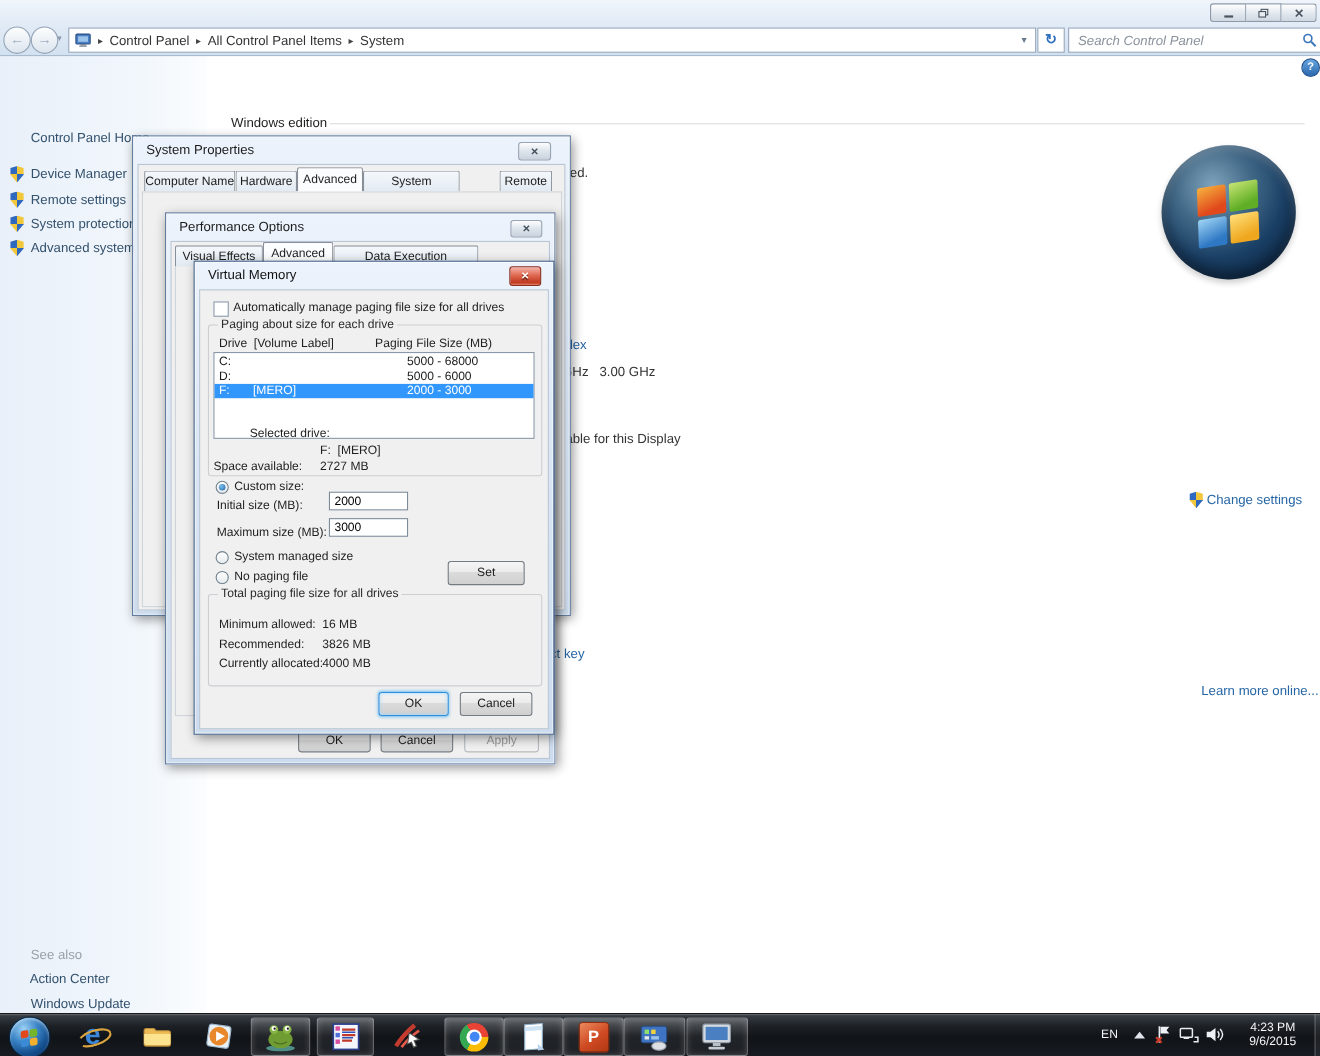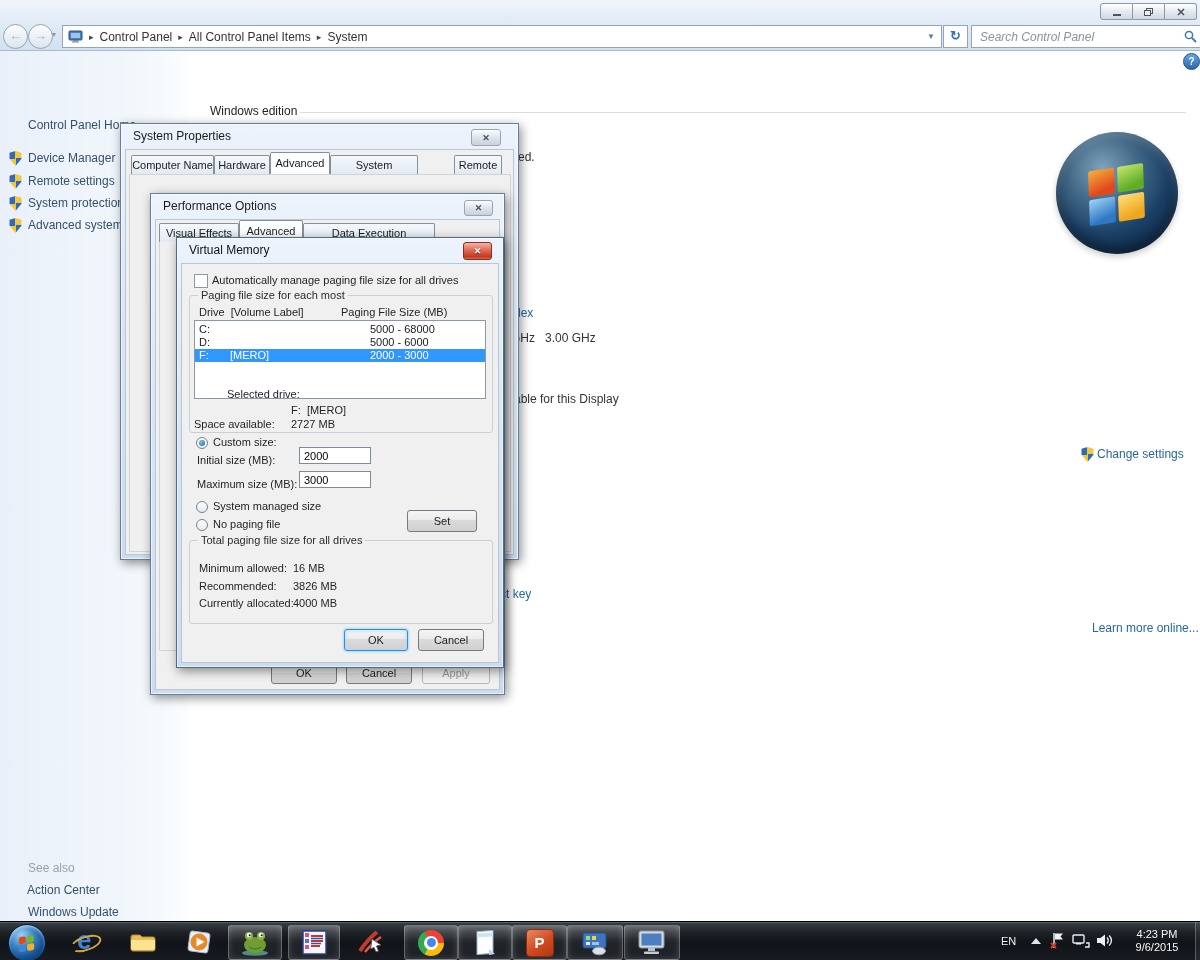--- a/index.html
+++ b/index.html
@@ -264,21 +264,21 @@
     <div class="dtitle" style="color:#111;">Virtual Memory</div>
     <div class="closebtn red" style="left:286px;top:4px;width:27px;height:16px;">
         <span>✕</span>
       </div>
     <div class="dbody" style="left:4px;top:25px;width:316px;height:398px;"></div>
 
     <div class="checkbox" style="left:17px;top:36px;"></div>
     <div class="vtext" style="left:35px;top:36px;">Automatically manage paging file size for all drives</div>
 
     <div class="groupbox" style="left:12px;top:57px;width:302px;height:136px;">
-      <div class="legend">Paging file size for each most</div>
+      <div class="legend">Paging about size for each drive</div>
     </div>
     <div class="vtext pre" style="left:22px;top:68px;">Drive  [Volume Label]</div>
     <div class="vtext" style="left:164px;top:68px;">Paging File Size (MB)</div>
     <div class="listbox" style="left:17px;top:82px;width:290px;height:77px;">
       <div class="lrow" style="top:2px;">
         <span style="left:4px;">C:</span>
         <span style="left:35px;"></span>
         <span style="left:175px;">5000 - 68000</span>
       </div>
       <div class="lrow" style="top:15px;">

